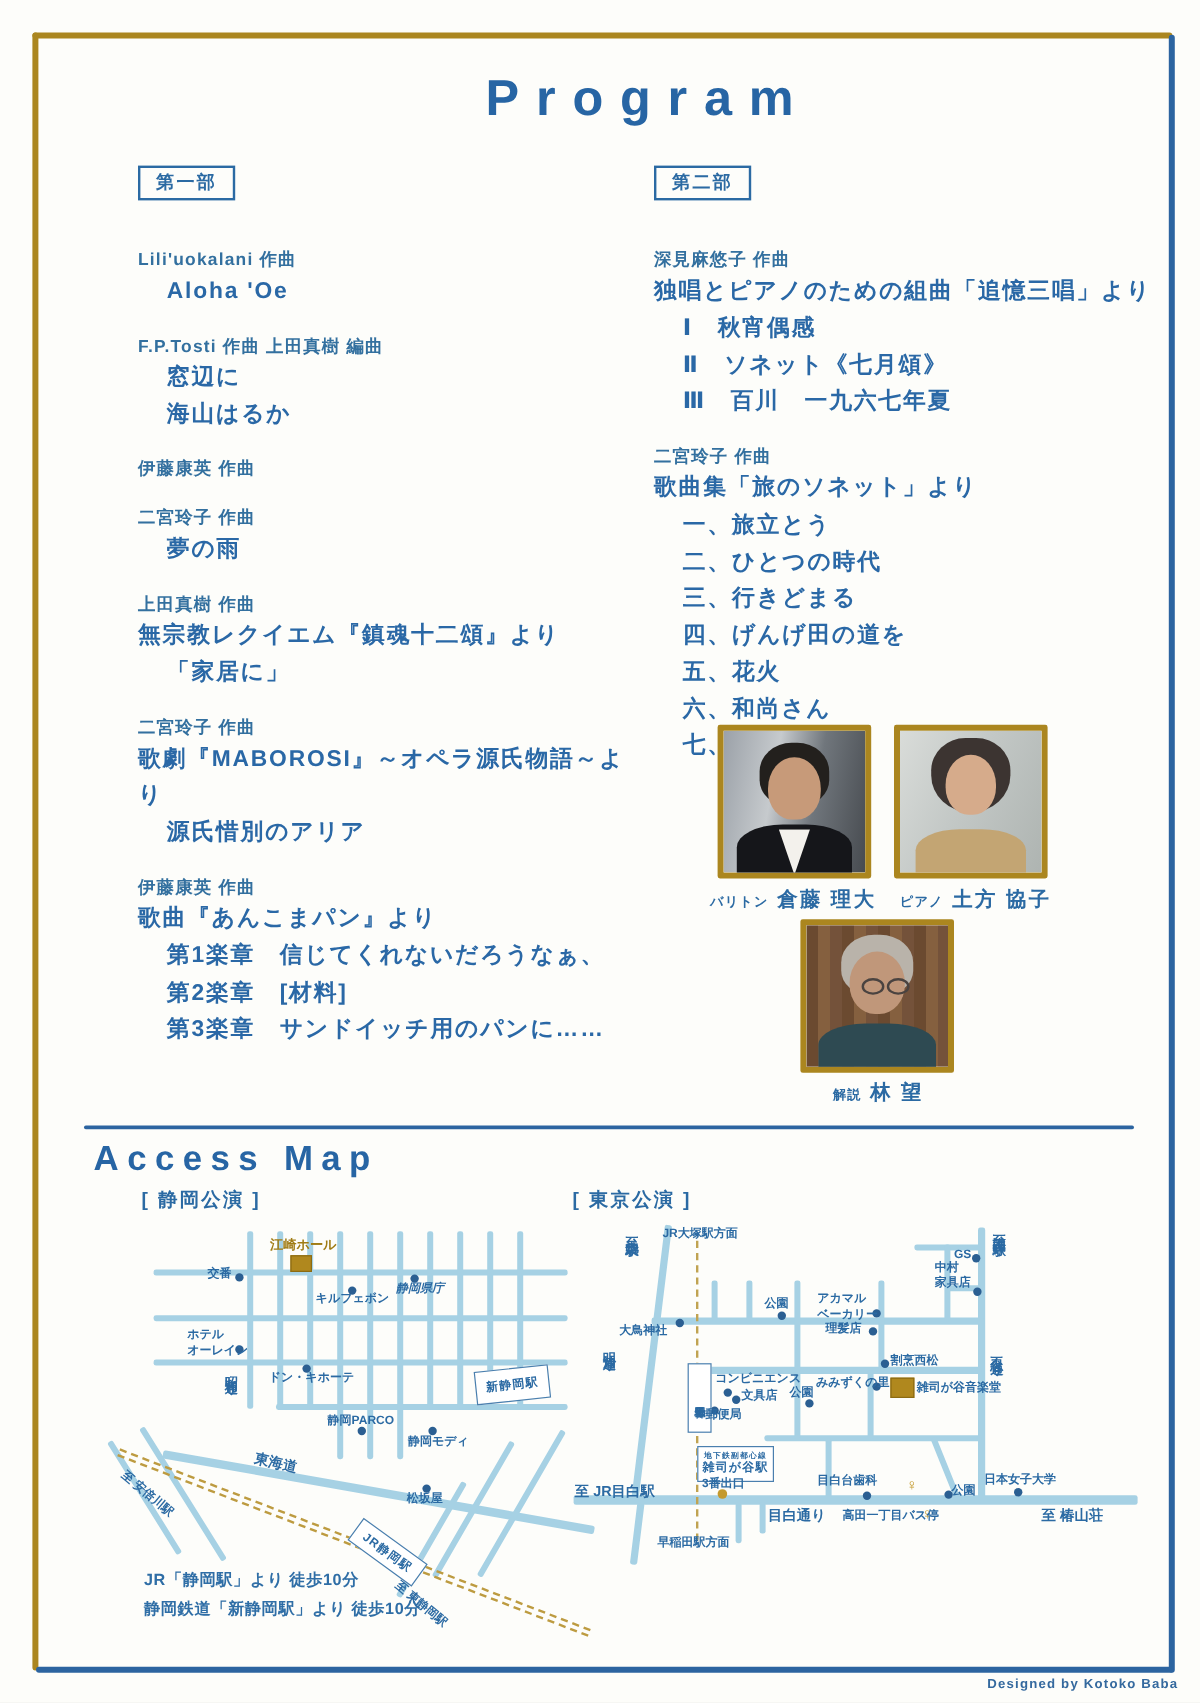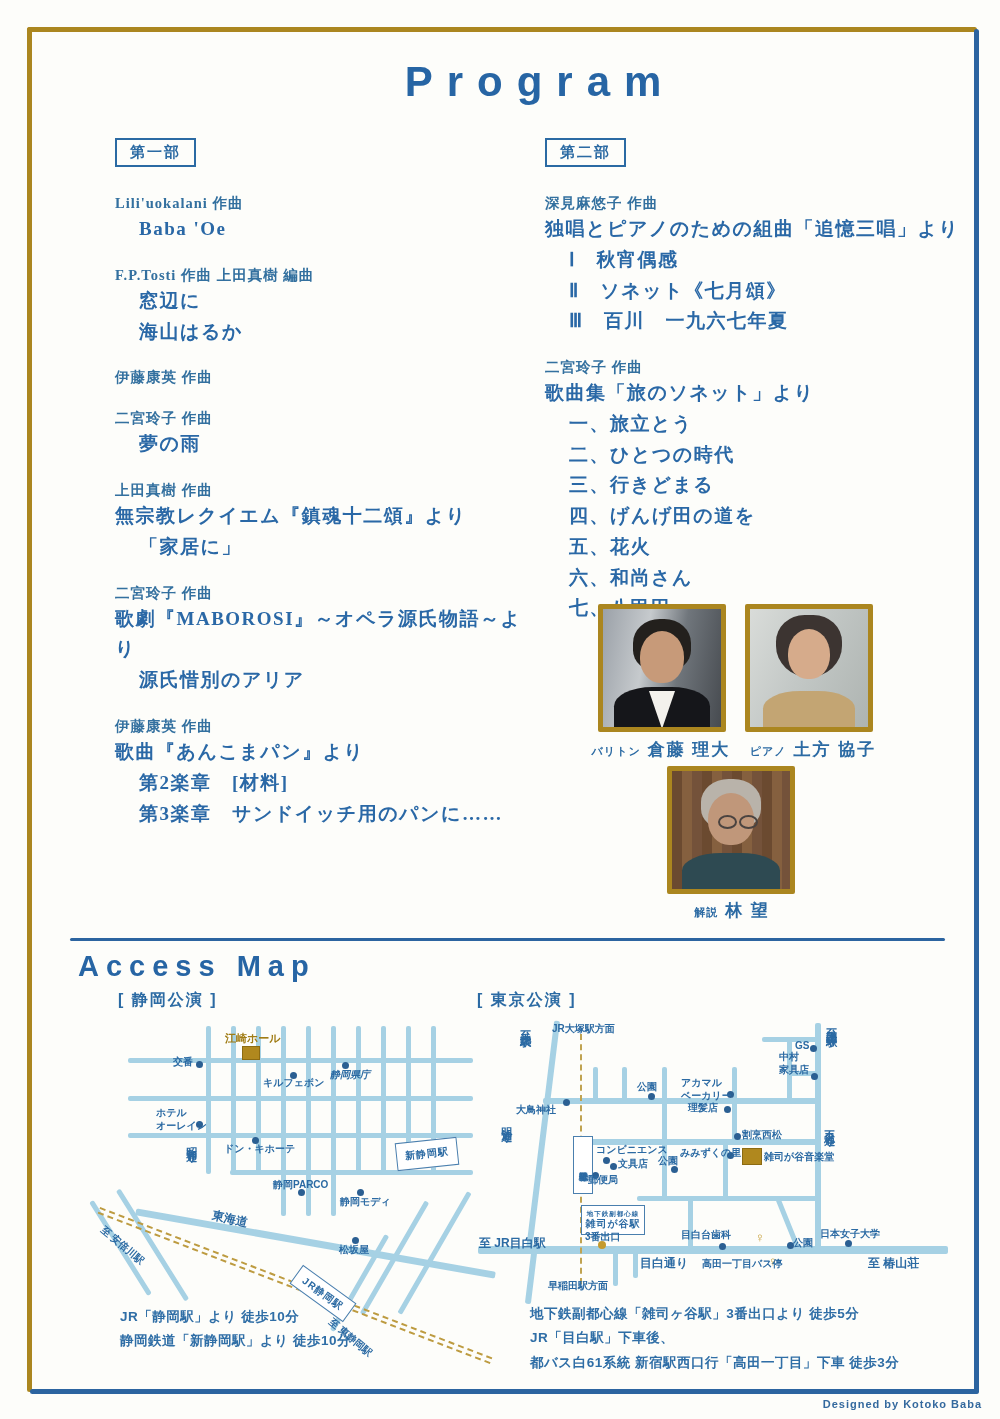--- a/index.html
+++ b/index.html
@@ -8,22 +8,22 @@
   
   .bar{position:absolute;border-radius:3px;}
   .bar.gold{background:#ab861f;}
   .bar.blue{background:#2c64a0;}
   .page-title{position:absolute;top:58px;left:0;width:100%;text-align:center;
       font-size:42px;font-weight:bold;letter-spacing:14px;color:#2765a4;margin-left:40px;}
   .col{position:absolute;top:138px;}
   .col1{left:115px;width:420px;}
   .col2{left:545px;width:430px;}
   .part-label{display:inline-block;border:2px solid #2b6aa3;color:#2b6aa3;font-size:15px;
-      font-weight:600;padding:3px 13px;letter-spacing:2px;margin-bottom:6px;}
-  .prog-item{margin-top:20px;font-family:Liberation Serif, serif;}
+      font-weight:600;padding:3px 13px;letter-spacing:2px;margin-bottom:20px;}
+  .prog-item{margin-top:20px;}
   .composer{font-size:14.5px;color:#33709f;font-weight:600;letter-spacing:1px;line-height:1.45;}
   .song{font-size:19px;color:#2a68a6;font-weight:600;letter-spacing:1.5px;line-height:1.62;}
   .song.ind{padding-left:24px;}
   
   .photo{position:absolute;width:118px;height:118px;border:5px solid #ab861f;border-radius:2px;
       overflow:hidden;}
   .photo .bg,.photo .hair,.photo .face,.photo .body,.photo .shirt{position:absolute;}
   .photo .bg{inset:0;}
   .photo .hair{left:50%;transform:translateX(-50%);border-radius:46% 46% 40% 40%;}
   .photo .face{left:50%;transform:translateX(-50%);border-radius:50% 50% 46% 46%;}
@@ -84,21 +84,21 @@
   <div class="bar blue" style="left:974px;top:29px;width:5px;height:1365px;"></div>
   <div class="bar blue" style="left:30px;top:1389px;width:948px;height:5px;"></div>
 
   <div class="page-title">Program</div>
 
   <div class="col col1">
     <span class="part-label">第一部</span>
     <div>
         <div class="prog-item">
           <div class="composer">Lili'uokalani 作曲</div>
-          <div class="song ind">Baba 'Oe</div>
+          <div class="song ind">Aloha 'Oe</div>
         </div>
         <div class="prog-item">
           <div class="composer">F.P.Tosti 作曲  上田真樹 編曲</div>
           <div class="song ind">窓辺に</div>
           <div class="song ind">海山はるか</div>
         </div>
         <div class="prog-item">
           <div class="composer">伊藤康英 作曲</div>
         </div>
         <div class="prog-item">
@@ -111,20 +111,21 @@
           <div class="song ind">「家居に」</div>
         </div>
         <div class="prog-item">
           <div class="composer">二宮玲子 作曲</div>
           <div class="song">歌劇『MABOROSI』～オペラ源氏物語～より</div>
           <div class="song ind">源氏惜別のアリア</div>
         </div>
         <div class="prog-item">
           <div class="composer">伊藤康英 作曲</div>
           <div class="song">歌曲『あんこまパン』より</div>
+          <div class="song ind">第1楽章　信じてくれないだろうなぁ、</div>
           <div class="song ind">第2楽章　[材料]</div>
           <div class="song ind">第3楽章　サンドイッチ用のパンに……</div>
         </div>
       </div>
   </div>
 
   <div class="col col2">
     <span class="part-label">第二部</span>
     <div>
         <div class="prog-item">
@@ -308,20 +309,15 @@
       <div class="map-label" style="left: 640px; top: 1256px; font-size: 12px;">目白通り</div>
       <div class="map-label" style="left: 702px; top: 1258px;">高田一丁目バス停</div>
       <div class="map-label" style="left: 868px; top: 1256px; font-size: 12px;">至 椿山荘</div>
       <div class="map-label" style="left: 548px; top: 1280px;">早稲田駅方面</div>
     </div>
 
   <div class="notes" style="left:120px;top:1305px;">
       <div>JR「静岡駅」より 徒歩10分</div>
       <div>静岡鉄道「新静岡駅」より 徒歩10分</div>
     </div>
-  <div class="notes" style="left:530px;top:1302px;">
-      <div>地下鉄副都心線「雑司ヶ谷駅」3番出口より 徒歩5分</div>
-      <div>JR「目白駅」下車後、</div>
-      <div>都バス白61系統 新宿駅西口行「高田一丁目」下車 徒歩3分</div>
-    </div>
 
   <div class="footer-credit">Designed by Kotoko Baba</div>
 </div>
 
 </body></html>

